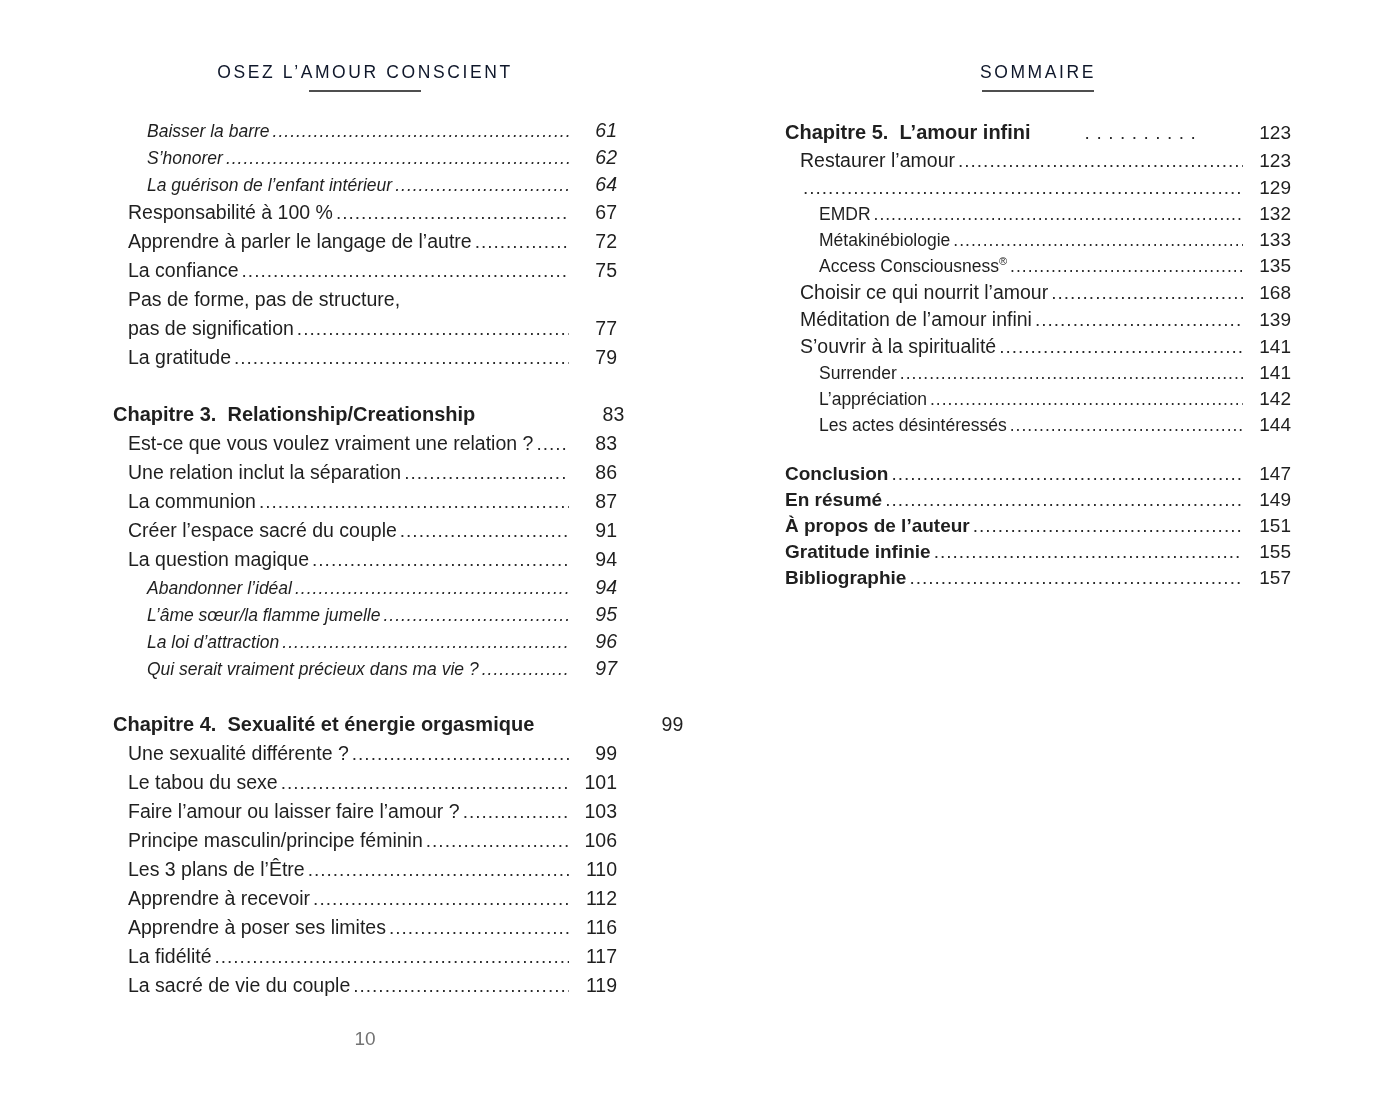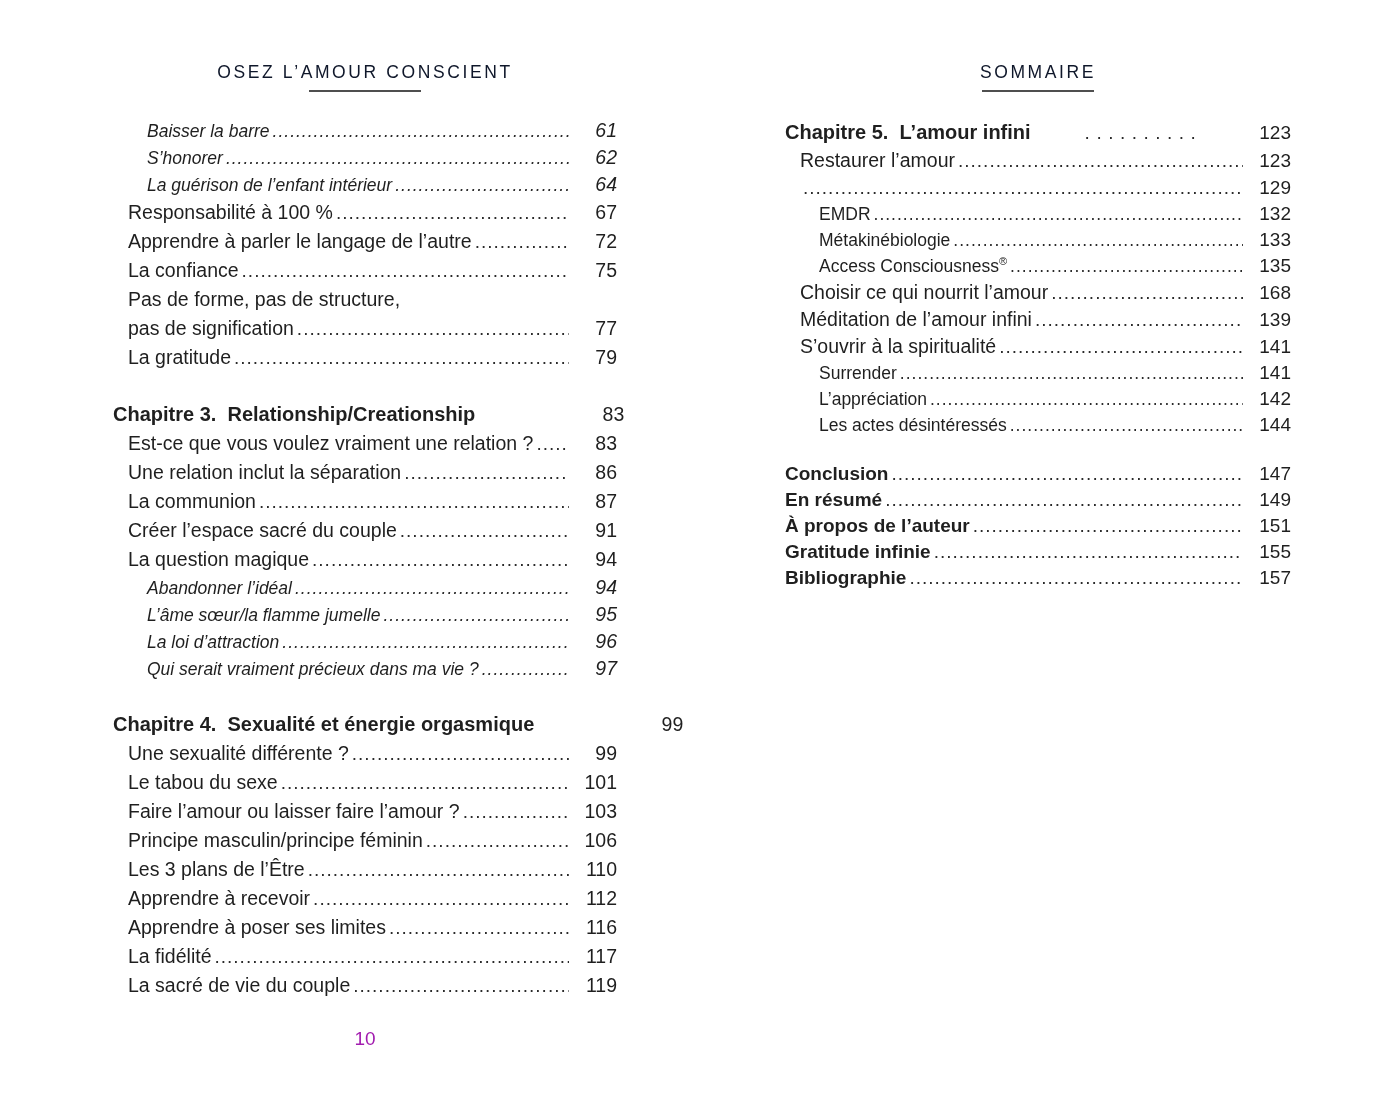--- a/index.html
+++ b/index.html
@@ -88,21 +88,21 @@
   }
   .page-right .pg { font-size: 19px; }
 
   .folio {
     position: absolute;
     left: 113px;
     width: 504px;
     top: 1028px;
     text-align: center;
     font-size: 19px;
-    color: #a21caf;
+    color: #737373;
   }
 </style>
 </head>
 <body>
 
 <div class="page page-left">
   <div class="running-head">OSEZ L’AMOUR CONSCIENT</div>
   <div class="head-rule"></div>
   <div class="toc">
       <div class="row row-sub2">

